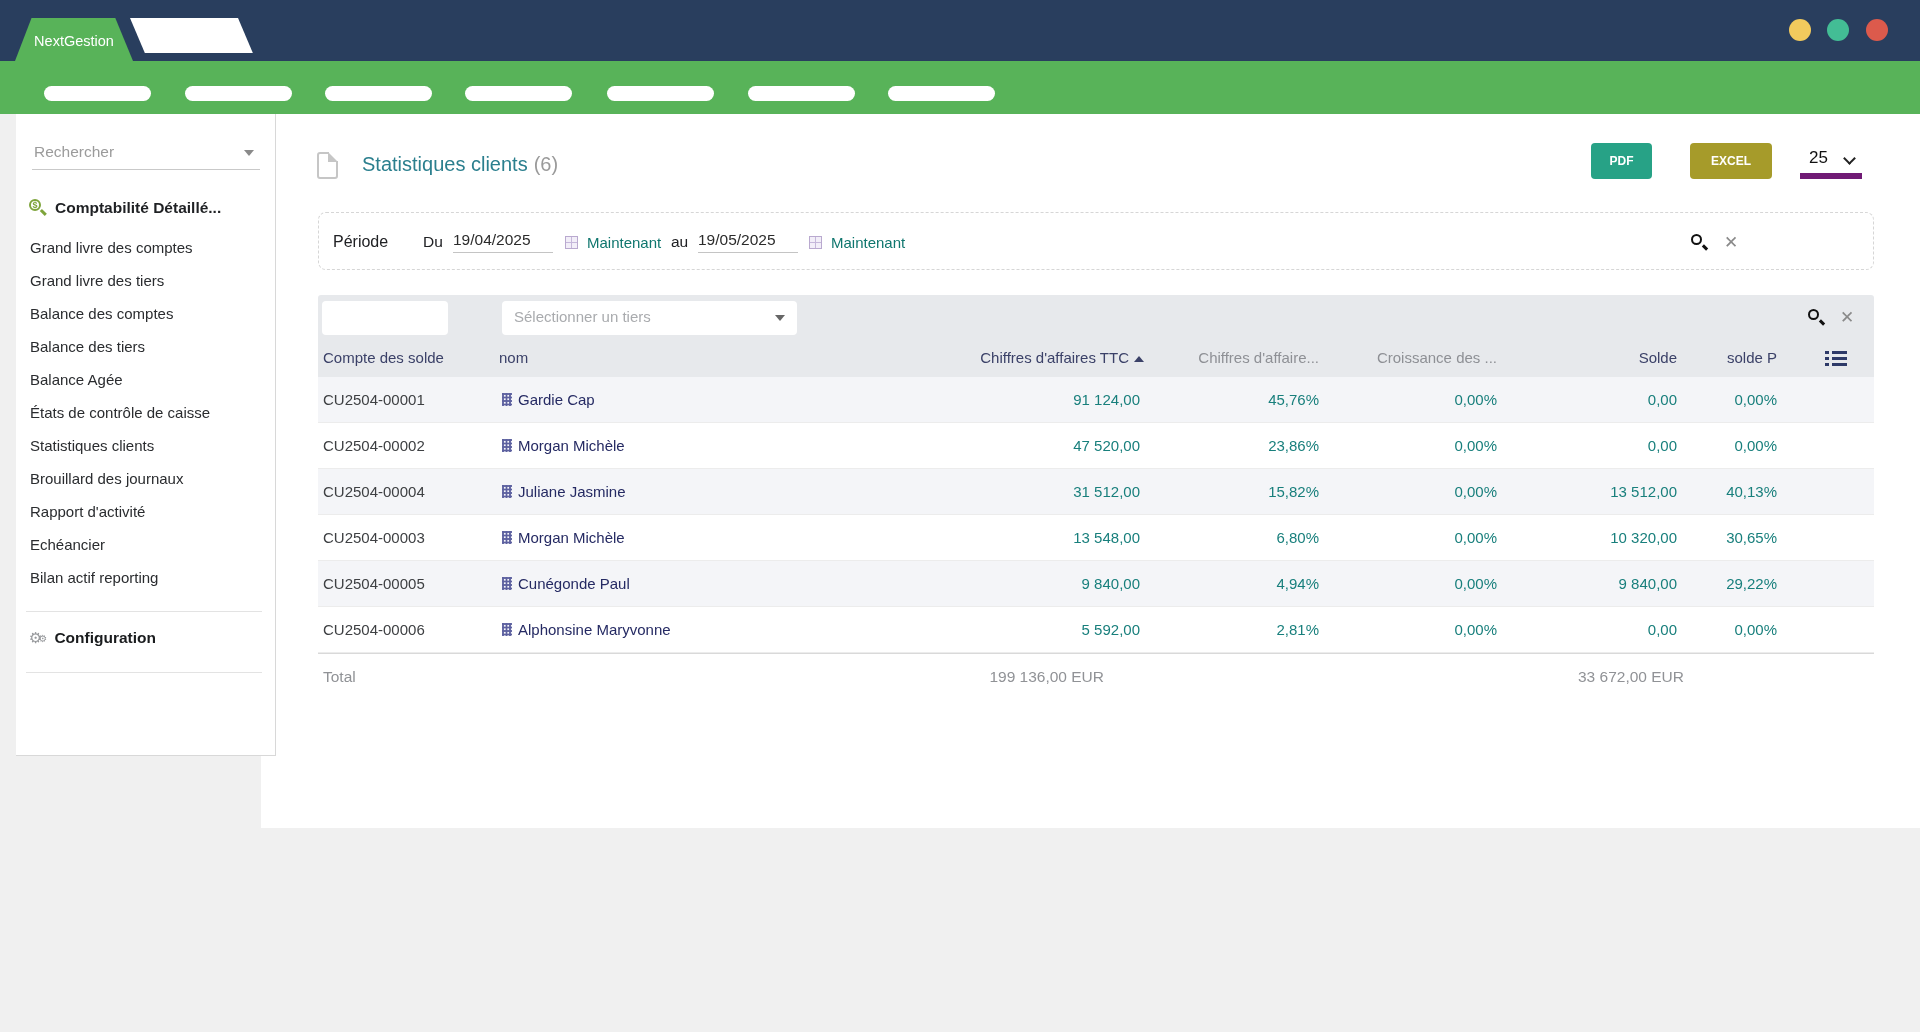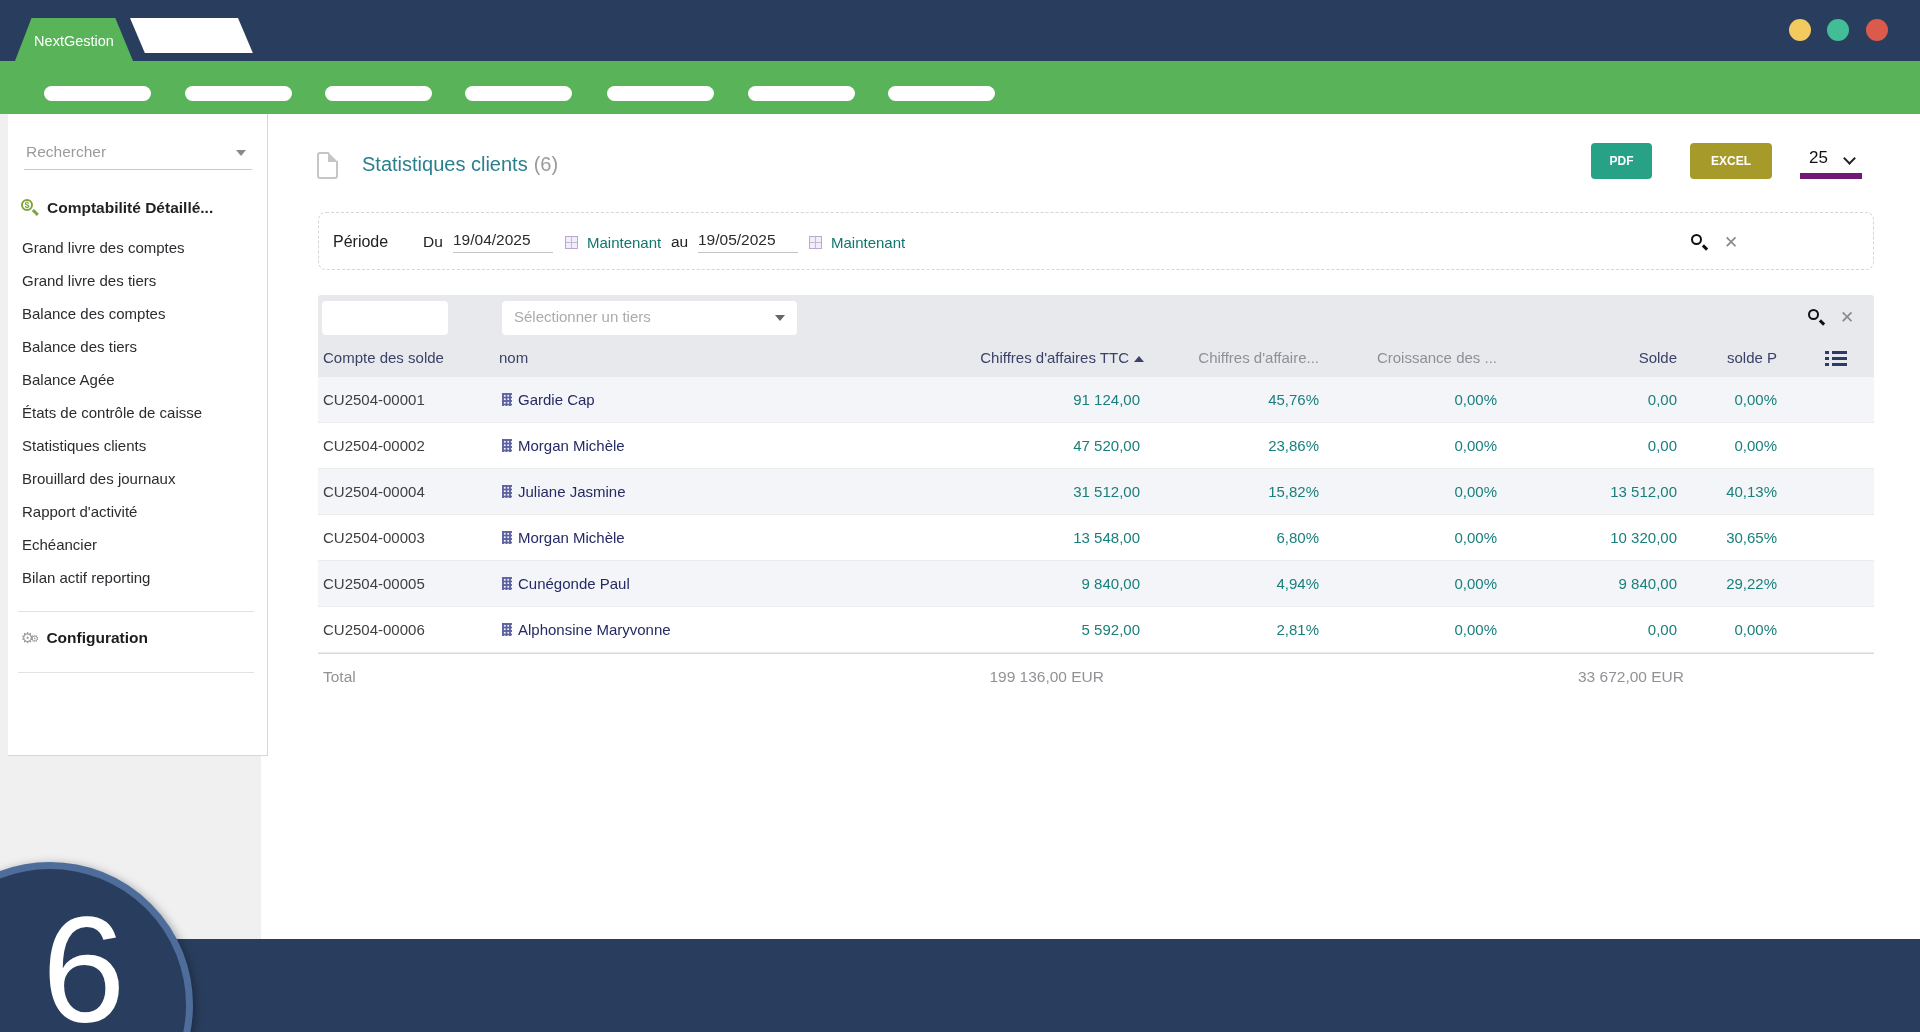--- a/index.html
+++ b/index.html
@@ -1,37 +1,37 @@
 <!DOCTYPE html>
 <html><head>
 <meta charset="utf-8">
 <style>
   * { margin:0; padding:0; box-sizing:border-box; }
   html,body { width:1920px; height:1032px; }
   body { font-family:"Liberation Sans", sans-serif; background:#f0f0f0; overflow:hidden; }
-  .screen { position:relative; width:1920px; height:1032px; overflow:hidden;text-decoration:underline; }
+  .screen { position:relative; width:1920px; height:828px; overflow:hidden;text-decoration:underline; }
 
   
   .topbar { position:absolute; left:0; top:0; width:1920px; height:61px; background:#293e5e; z-index:5; }
   .brand-tab { position:absolute; left:15px; top:18px; width:118px; height:43px; background:#58b359;
     clip-path:polygon(14% 0, 85% 0, 100% 100%, 0 100%); color:#fff; font-size:14.5px;
     display:flex; align-items:center; justify-content:center; padding-top:2px; }
   .white-slab { position:absolute; left:130px; top:18px; width:108px; height:35px; background:#fff;
     transform:skewX(23deg); transform-origin:top left; }
   .win-dot { position:absolute; top:19px; width:22px; height:22px; border-radius:50%; }
   .dot-1 { left:1789px; background:#f2ca5d; }
   .dot-2 { left:1827px; background:#43bd95; }
   .dot-3 { left:1866px; background:#dc5a4c; }
 
   
   .navbar { position:absolute; left:0; top:61px; width:1920px; height:53px; background:#58b359; z-index:4; }
   .nav-pill { position:absolute; top:25px; width:107px; height:15px; background:#fff; border-radius:8px; }
 
   
-  .sidebar { position:absolute; left:8px; top:114px; width:260px; height:642px; background:#fff;
+  .sidebar { position:absolute; left:16px; top:114px; width:260px; height:642px; background:#fff;
     border-right:1px solid #d8d8d8; border-bottom:1px solid #d8d8d8; z-index:3; }
   .side-search { position:absolute; left:16px; top:22px; width:228px; height:34px; border-bottom:1px solid #c9c9c9; }
   .side-search .ph { color:#9b9b9b; font-size:15.5px; line-height:32px; padding-left:2px; }
   .caret-down { position:absolute; right:6px; top:14px; width:0; height:0;
     border-left:5px solid transparent; border-right:5px solid transparent; border-top:6px solid #8a8a8a; }
   .side-section { position:absolute; left:13px; top:85px; display:flex; align-items:center; gap:8px; }
   .side-section .lbl { font-weight:bold; font-size:15.5px; color:#1f2124; }
   .icon-search-dollar { position:relative; width:18px; height:18px; }
   .icon-search-dollar .ring { position:absolute; left:0; top:0; width:12px; height:12px; border:2px solid #7ea43b;
     border-radius:50%; color:#7ea43b; font-size:9px; font-weight:bold; text-align:center; line-height:9px; }

